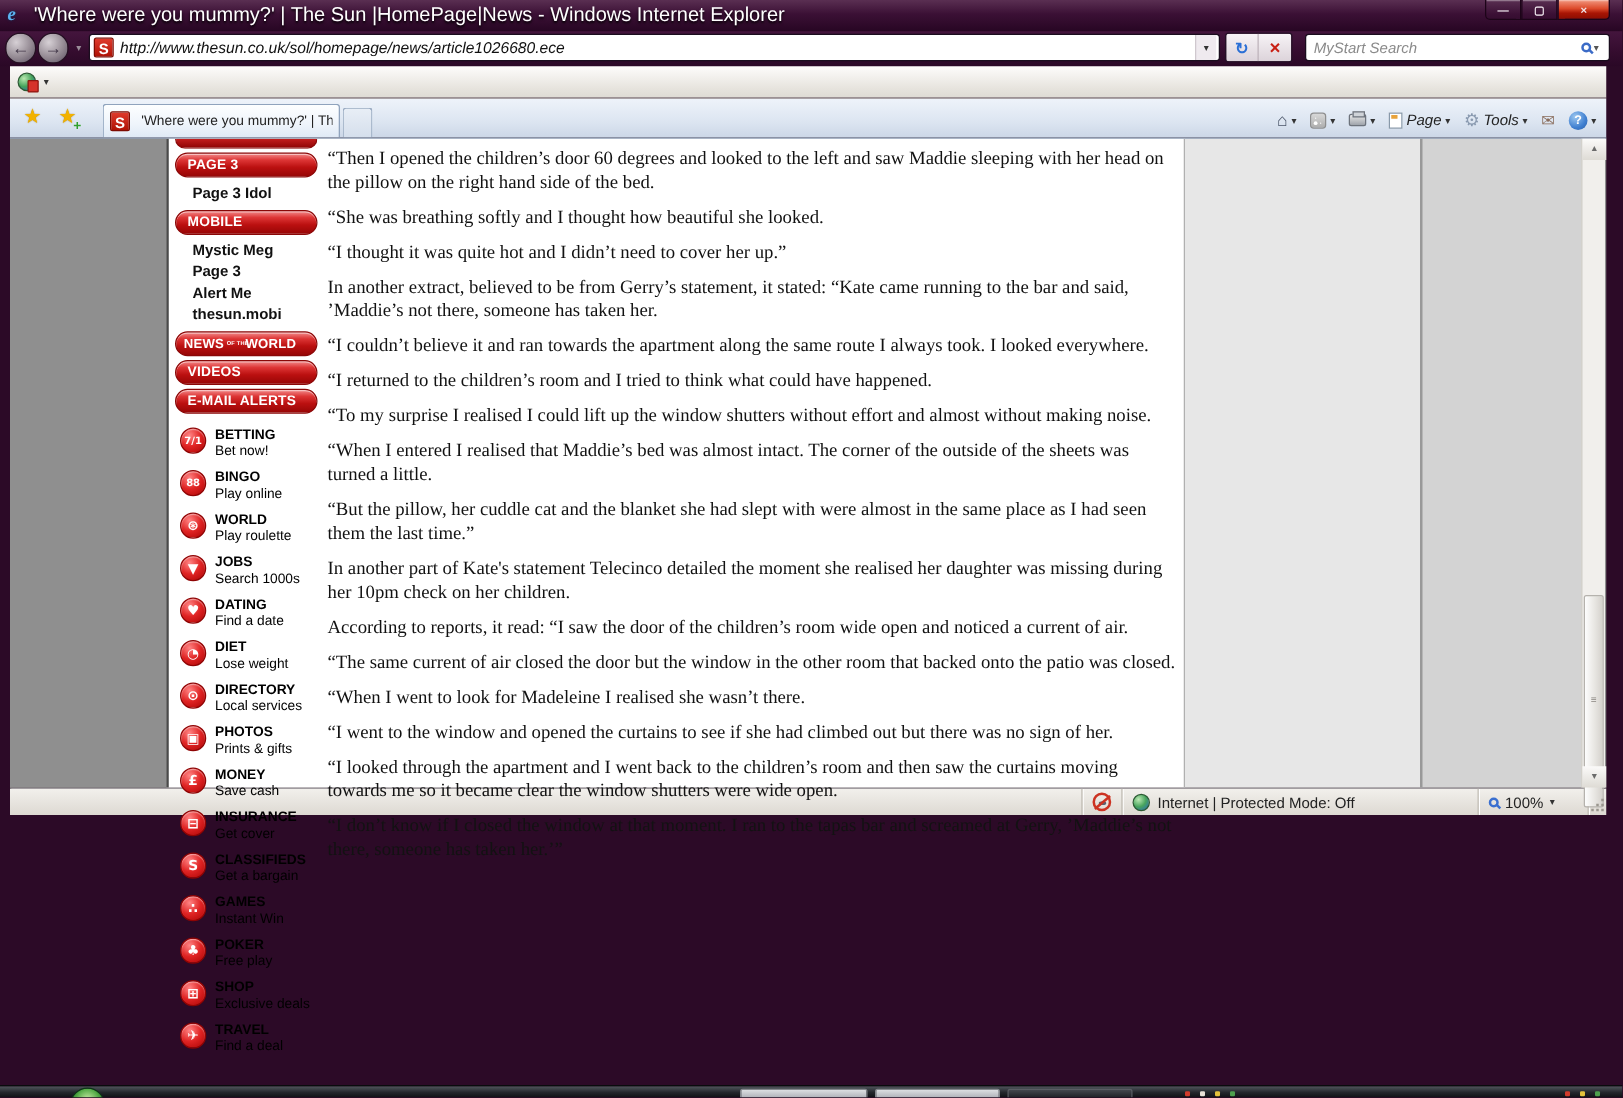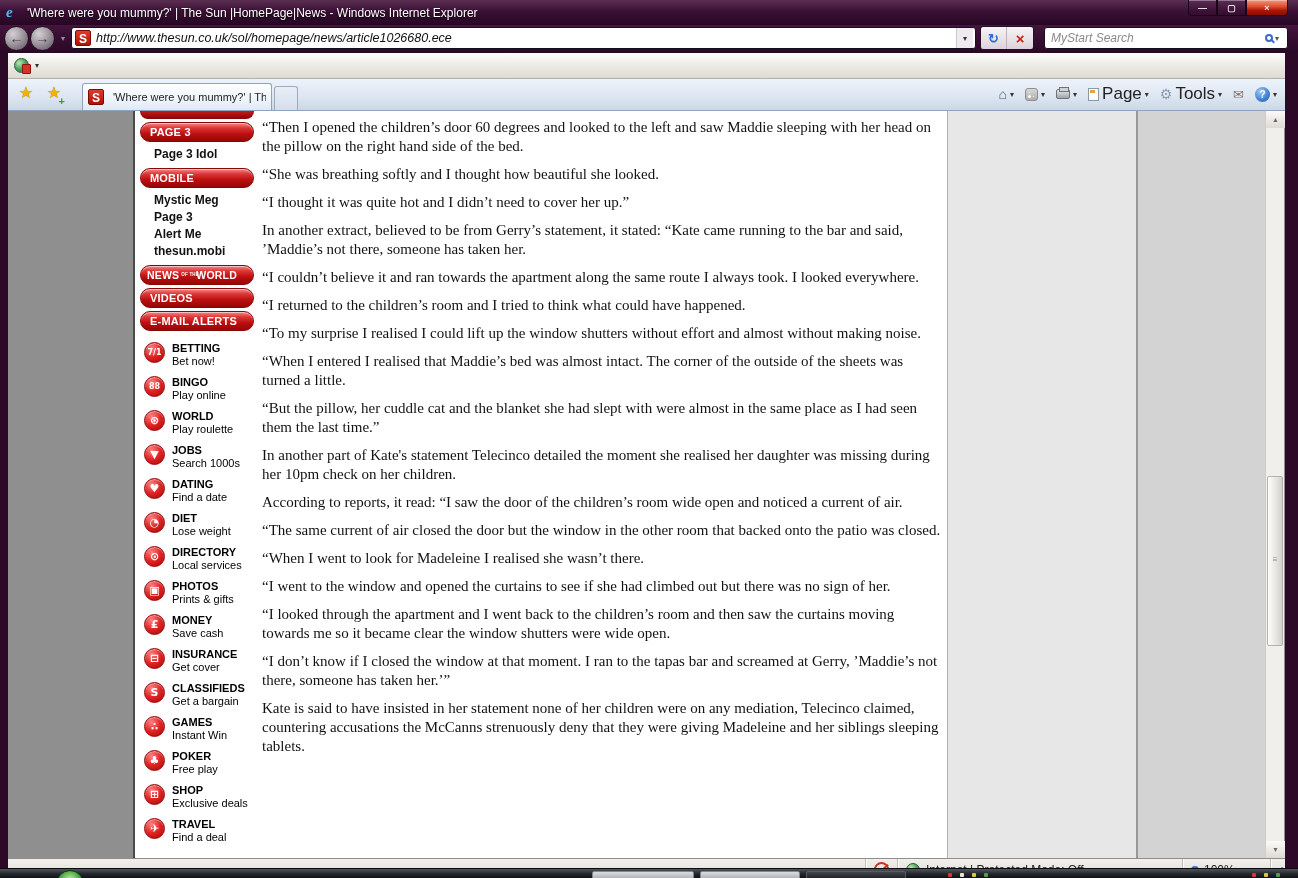--- a/index.html
+++ b/index.html
@@ -6,21 +6,21 @@
   html,body { width:1298px; height:878px; overflow:hidden; background:#2c0a27;
               font-family:"Liberation Sans", sans-serif; }
 
   .window { width:1298px; height:868px; background:#2c0a27; position:relative; }
 
   
   .titlebar { height:25px; display:flex; align-items:center; padding:0 6px;
     background:linear-gradient(#5a2f52, #3b1035 45%, #270623); color:#fff; }
   .ie-logo { width:16px; height:16px; color:#5db2f0; font:italic bold 15px "Liberation Serif", serif;
     line-height:15px; margin-right:5px; text-shadow:0 0 2px #0b355e; }
-  .win-title { font-size:12px; text-shadow:0 1px 2px #000; white-space:nowrap; }
+  .win-title { font-size:16px; text-shadow:0 1px 2px #000; white-space:nowrap; }
   .win-btns { position:absolute; right:10px; top:0; display:flex; }
   .win-btn { width:29px; height:16px; display:flex; align-items:center; justify-content:center;
     font:bold 9px "Liberation Sans",sans-serif; color:#f0e8ee;
     background:linear-gradient(#876480,#4e2647 60%,#3812331); border:1px solid #1c0418;
     border-top:none; box-shadow:inset 0 1px 0 rgba(255,255,255,.35); }
   .win-btn.min { border-radius:0 0 0 4px; }
   .win-btn.close { border-radius:0 0 4px 0; width:42px;
     background:linear-gradient(#f2977f,#dd4b2c 45%,#a81504 70%,#8c0e02); }
 
   
@@ -74,39 +74,39 @@
     "Liberation Sans",sans-serif; text-shadow:0 0 1px #fff; }
   .tab { width:190px; height:27px; margin-left:14px; border:1px solid #8fa3bd; border-bottom:none;
     border-radius:3px 3px 0 0; background:linear-gradient(#fdfeff,#eef4fb 60%,#dfe9f5);
     display:flex; align-items:center; padding:0 5px; gap:4px; }
   .tab-title { font-size:11px; color:#222; white-space:nowrap; overflow:hidden; flex:1; }
   .tab-stub { width:24px; height:24px; margin-left:2px; border:1px solid #9bacc2; border-bottom:none;
     border-radius:3px 3px 0 0; background:linear-gradient(#e8eef6,#d5dfec); }
   .cmd-icons { margin-left:auto; display:flex; align-items:center; gap:3px; padding-bottom:4px; }
   .cmd-group { display:flex; align-items:center; gap:3px; padding:2px 4px; }
   .icon-glyph { font-size:14px; color:#4a5568; }
-  .cmd-label { font-size:17px; color:#222; }
+  .cmd-label { font-size:12px; color:#222;font-style:italic; }
   .feeds-sq { width:13px; height:13px; border-radius:3px; background:linear-gradient(#d8d8d8,#aeaeae);
     border:1px solid #8e8e8e; position:relative; }
   .feeds-sq::after { content:""; position:absolute; left:2px; bottom:2px; width:3px; height:3px;
     border-radius:50%; background:#fff; box-shadow:0 -4px 0 -1px #fff, 4px 0 0 -1px #fff; }
   .print-ic { width:14px; height:10px; background:linear-gradient(#e8e8e8,#9fa4ab); border:1px solid #6d737c;
     border-radius:2px; position:relative; }
   .print-ic::before { content:""; position:absolute; left:2px; top:-3px; width:8px; height:3px;
     background:#cfd3d8; border:1px solid #6d737c; }
   .page-ic { width:11px; height:13px; background:#fff; border:1px solid #8899aa; position:relative; }
   .page-ic::after { content:""; position:absolute; left:1px; top:1px; width:5px; height:3px; background:#e8a33c; }
   .gear-ic { font-size:14px; color:#8a9ab0; }
   .mail-ic { font-size:13px; color:#8a6d5c; }
   .help-ic { width:15px; height:15px; border-radius:50%;
     background:radial-gradient(circle at 35% 30%, #9cc7f0, #3f7fd0 60%, #2a5ea8);
     color:#fff; font:bold 10px/15px "Liberation Sans",sans-serif; text-align:center; }
 
   
-  .viewport { margin:0 13px 0 8px; height:748px; display:flex; border-top:1px solid #8fa3c0;
+  .viewport { margin:0 13px 0 8px; height:520px; display:flex; border-top:1px solid #8fa3c0;
     background:#8f8f8f; position:relative; }
   .page-left { width:125px; background:#8f8f8f; }
   .content { width:815px; background:#fff; border-left:2px solid #4a4a4a; border-right:1px solid #b0b0b0;
     display:flex; }
   .right-gray-1 { width:188px; background:#e7e7e7; }
   .right-gray-2 { width:129px; background:#d3d3d3; border-left:2px solid #999; }
 
   
   .sidebar { width:122px; padding:0 3px 0 5px; flex:none; }
   .pill { height:20px; border-radius:10px; border:1px solid #8a0707; margin-top:3px;
@@ -408,21 +408,20 @@
           <p>“To my surprise I realised I could lift up the window shutters without effort and almost without making noise.</p>
           <p>“When I entered I realised that Maddie’s bed was almost intact. The corner of the outside of the sheets was turned a little.</p>
           <p>“But the pillow, her cuddle cat and the blanket she had slept with were almost in the same place as I had seen them the last time.”</p>
           <p>In another part of Kate's statement Telecinco detailed the moment she realised her daughter was missing during her 10pm check on her children.</p>
           <p>According to reports, it read: “I saw the door of the children’s room wide open and noticed a current of air.</p>
           <p>“The same current of air closed the door but the window in the other room that backed onto the patio was closed.</p>
           <p>“When I went to look for Madeleine I realised she wasn’t there.</p>
           <p>“I went to the window and opened the curtains to see if she had climbed out but there was no sign of her.</p>
           <p>“I looked through the apartment and I went back to the children’s room and then saw the curtains moving towards me so it became clear the window shutters were wide open.</p>
           <p>“I don’t know if I closed the window at that moment. I ran to the tapas bar and screamed at Gerry, ’Maddie’s not there, someone has taken her.’”</p>
-          <p>Kate is said to have insisted in her statement none of her children were on any mediation, Telecinco claimed, countering accusations the McCanns strenuously deny that they were giving Madeleine and her siblings sleeping tablets.</p>
         </div>
     </div>
     <div class="right-gray-1"></div>
     <div class="right-gray-2"></div>
     <div class="scrollbar">
       <div class="sb-btn up">▲</div>
       <div class="sb-thumb">≡</div>
       <div class="sb-btn down">▼</div>
     </div>
   </div>

